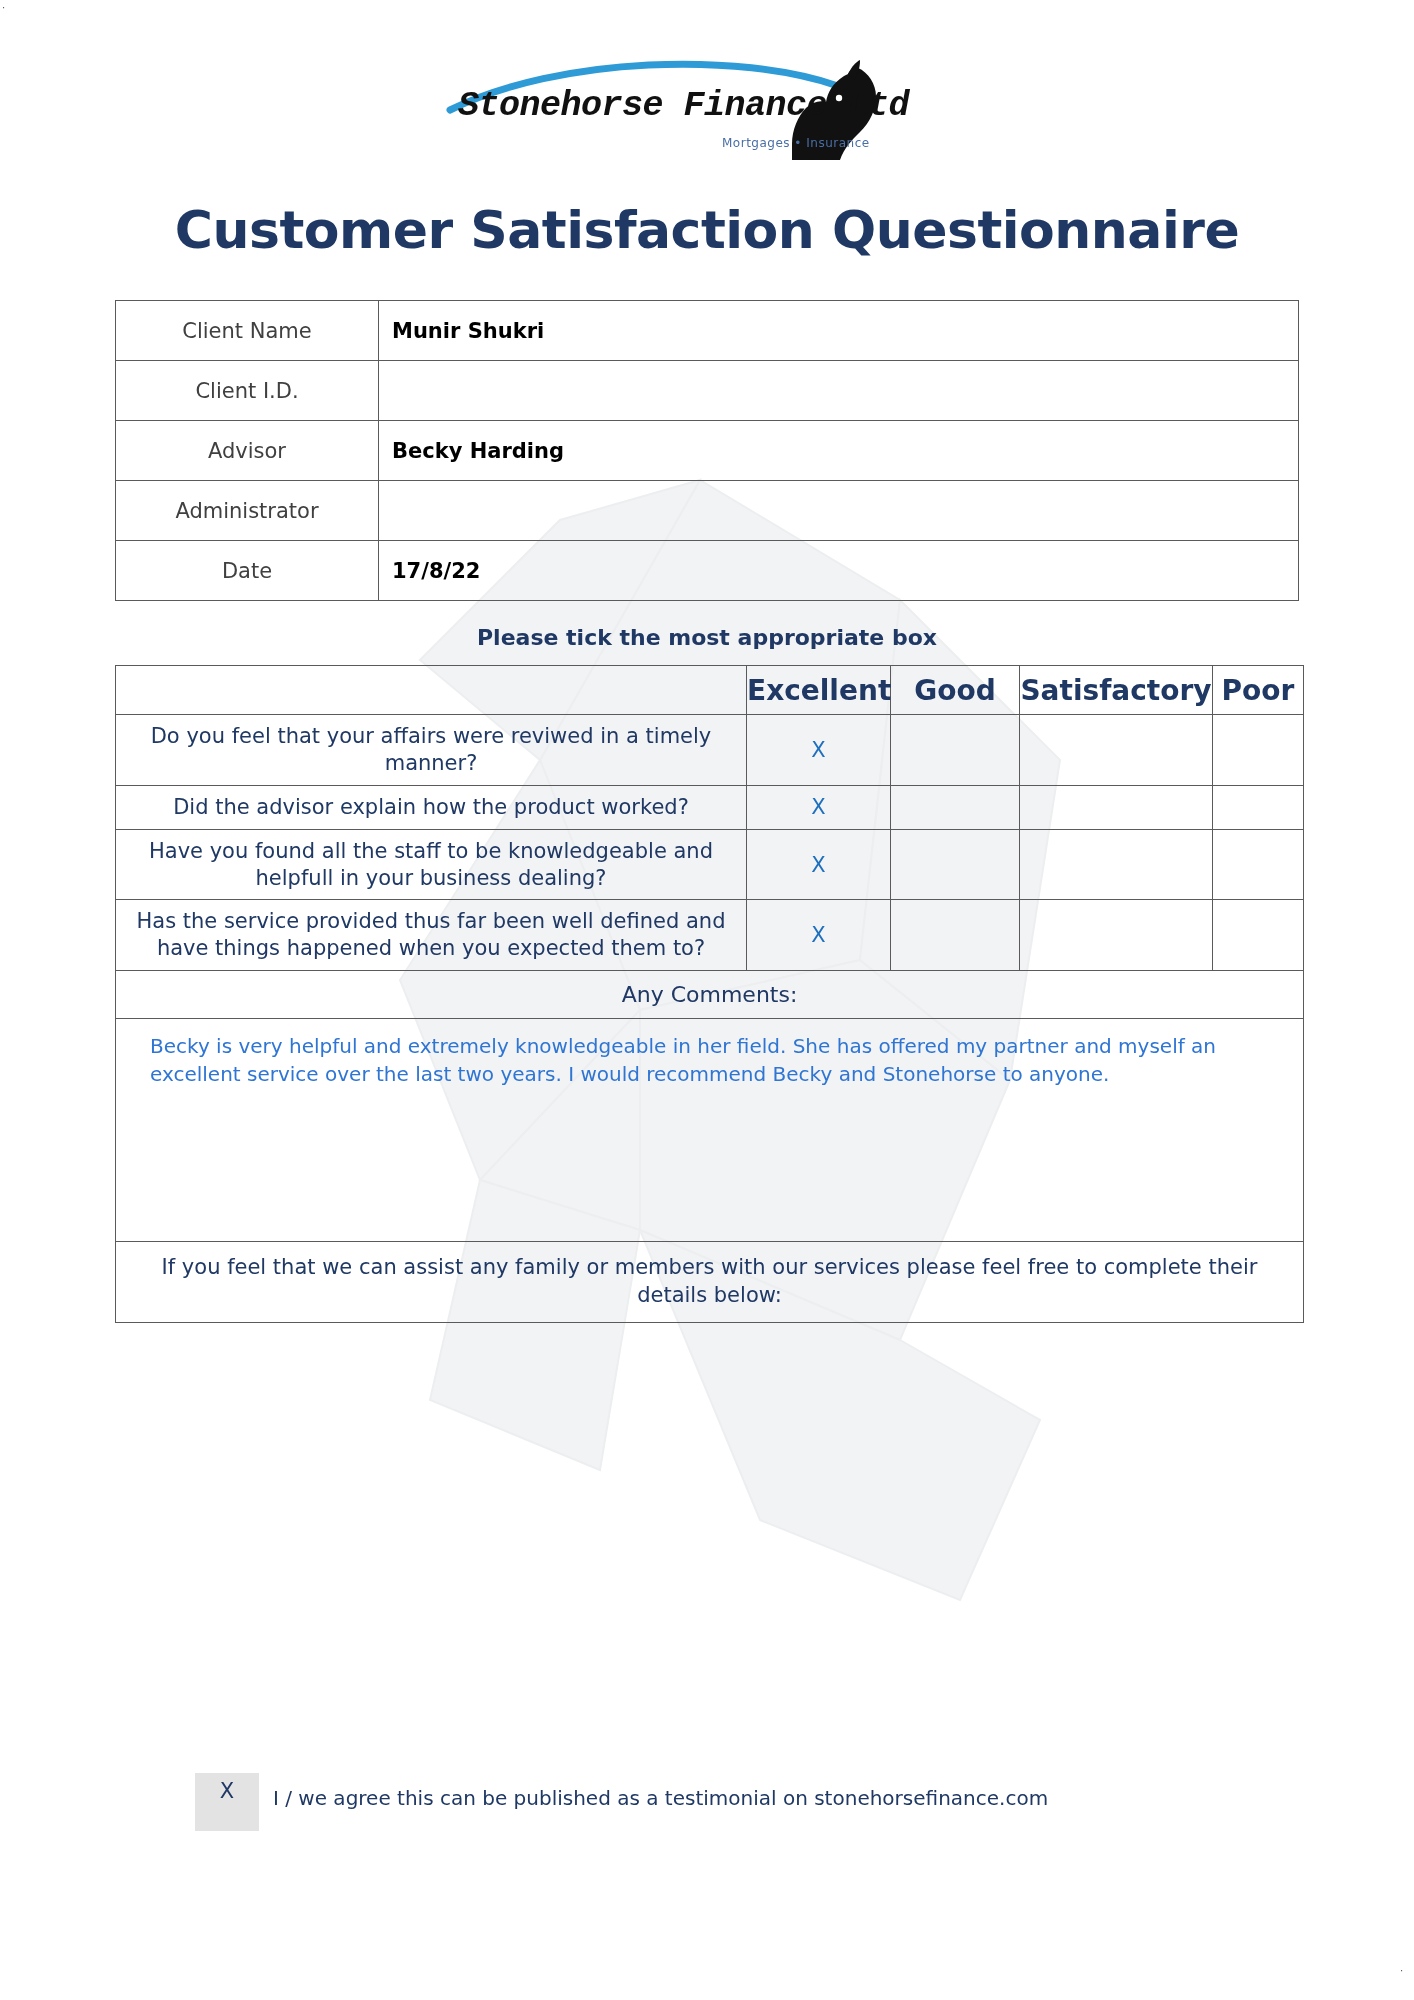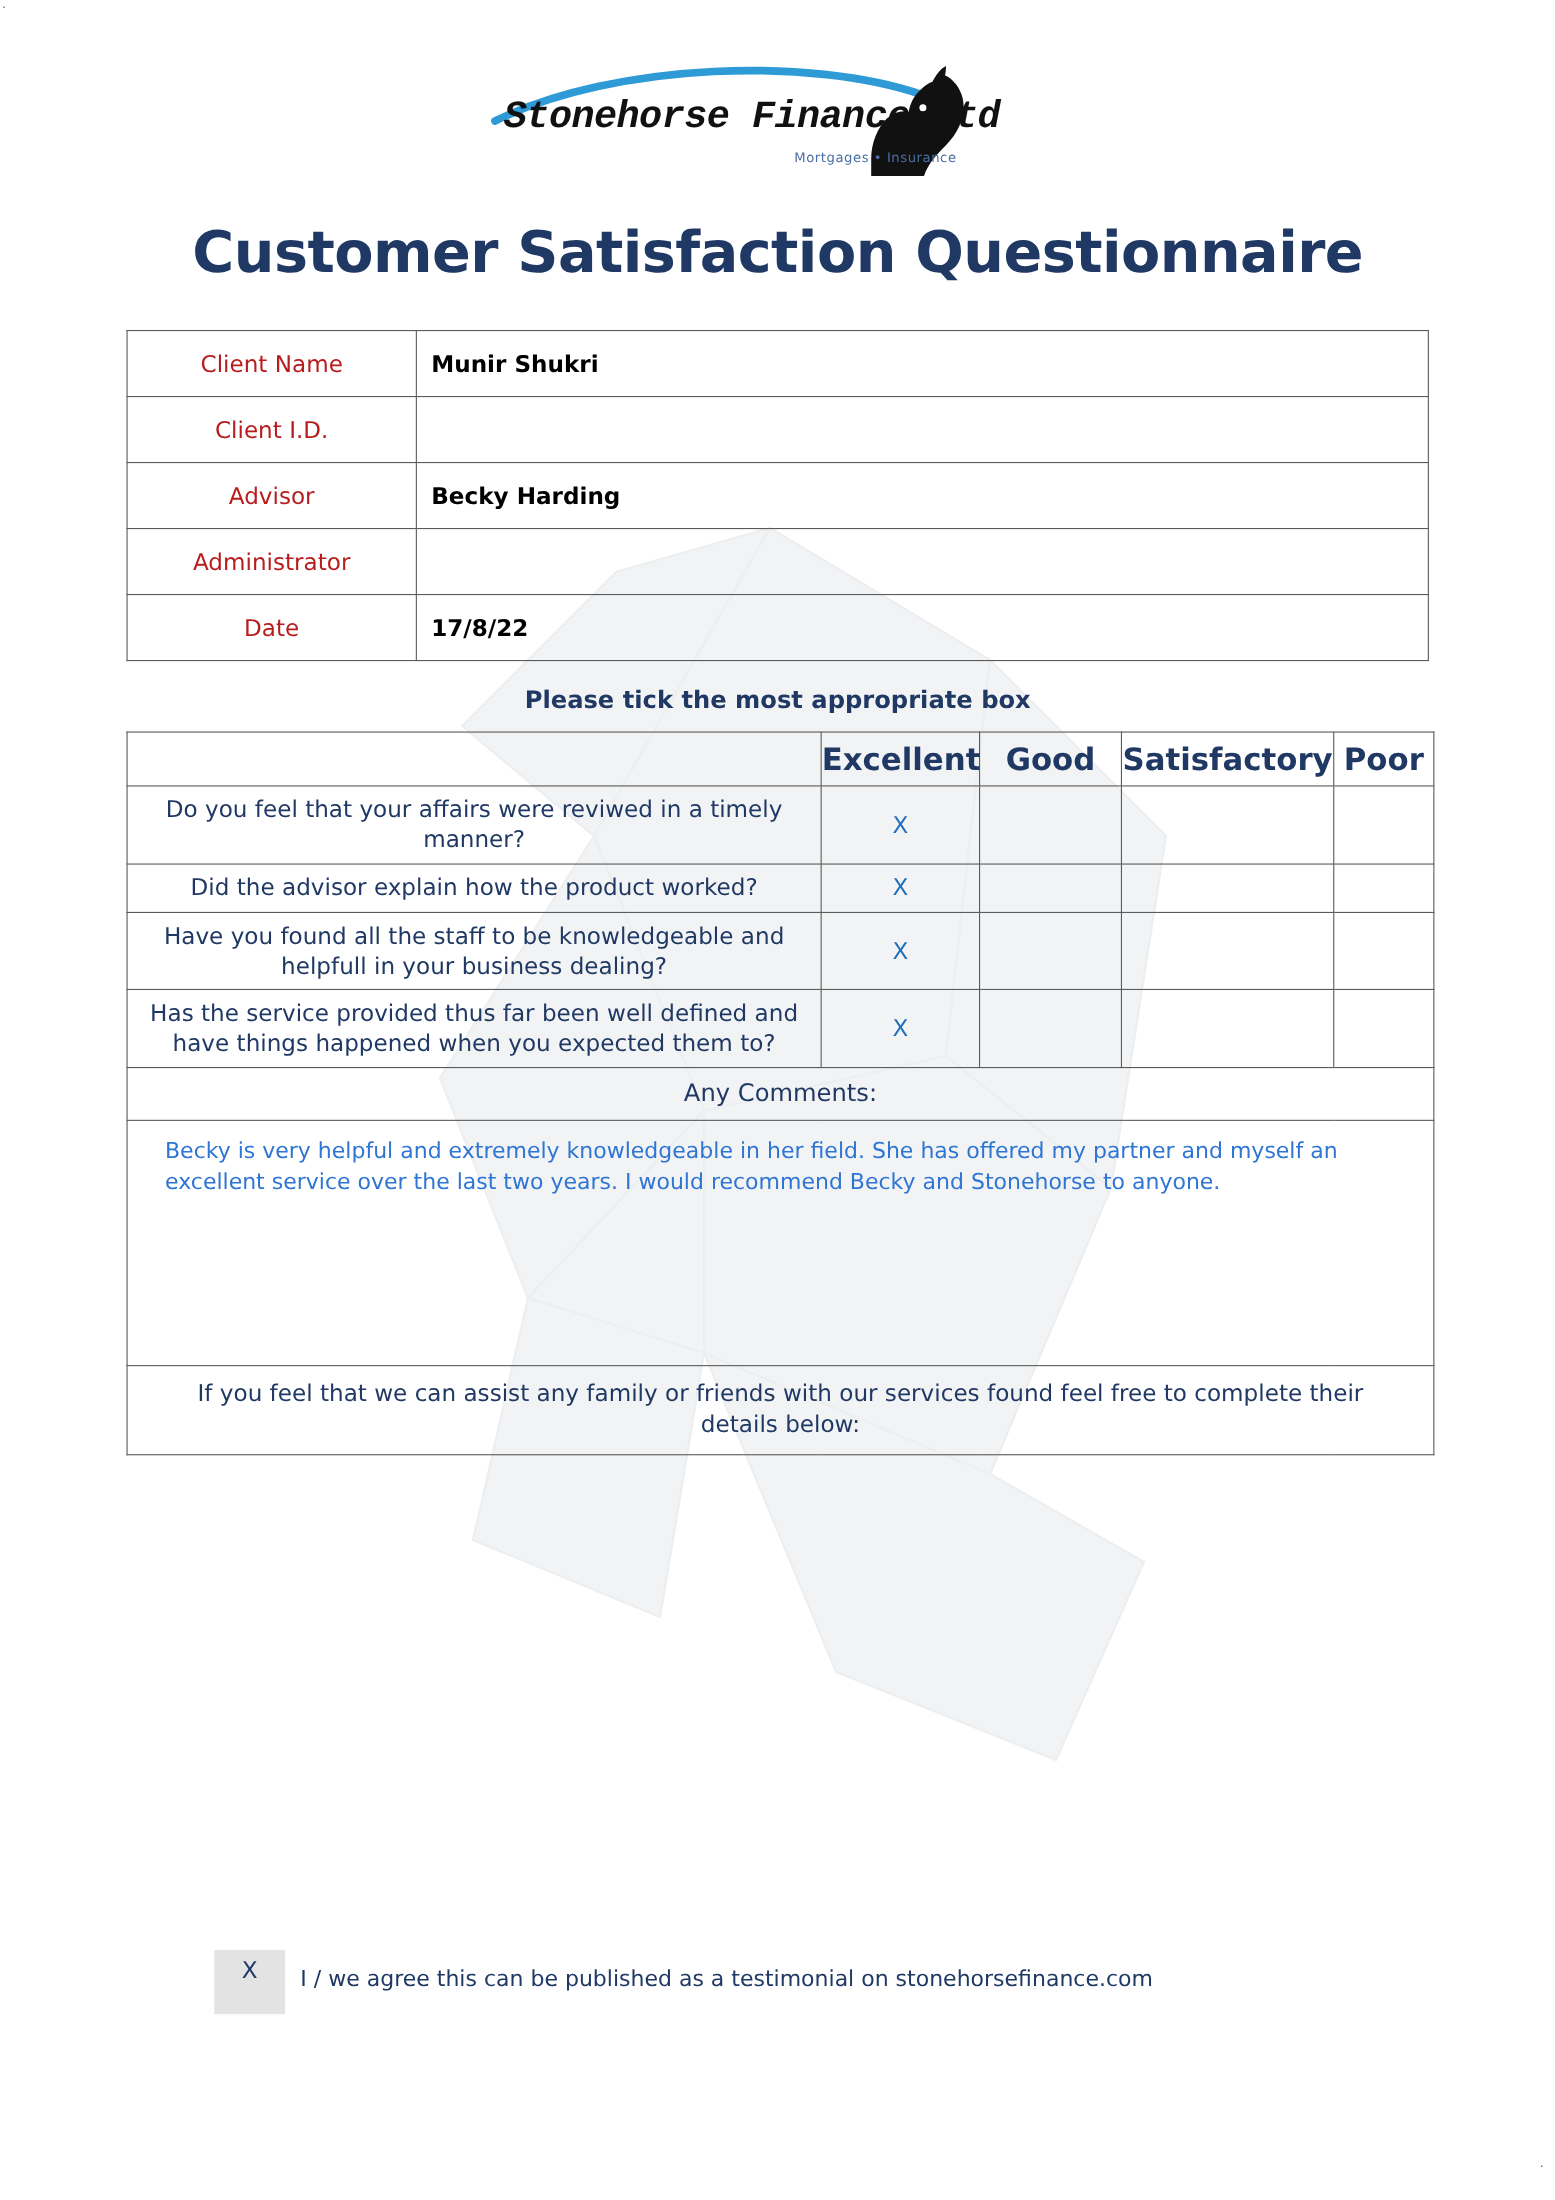--- a/index.html
+++ b/index.html
@@ -96,21 +96,21 @@
   #client-table {
     left: 115px;
     top: 300px;
     width: 1184px;
   }
   #client-table td.label {
     width: 262px;
     height: 59px;
     text-align: center;
     font-size: 21px;
-    color: #b91c1c;
+    color: #404040;
   }
   #client-table td.value {
     padding-left: 13px;
     font-weight: bold;
     font-size: 21px;
     color: #000000;
     margin-left: 22px;
   }
 
   
@@ -323,21 +323,21 @@
     </tr>
 
     <tr class="comments-header">
       <td colspan="5">Any Comments:</td>
     </tr>
     <tr class="comments-body">
       <td colspan="5">Becky is very helpful and extremely knowledgeable in her field. She has offered my partner and myself an excellent service over the last two years. I would recommend Becky and Stonehorse to anyone.</td>
     </tr>
 
     <tr class="referral-header">
-      <td colspan="5">If you feel that we can assist any family or friends with our services found feel free to complete their details below:</td>
+      <td colspan="5">If you feel that we can assist any family or members with our services please feel free to complete their details below:</td>
     </tr>
   </tbody>
     </table>
 
   <div class="consent">
     <div class="consent-box">X</div>
     <div class="consent-text">I / we agree this can be published as a testimonial on stonehorsefinance.com</div>
   </div>
 
   <div class="corner-tick" style="left:2px;top:2px;">·</div>

